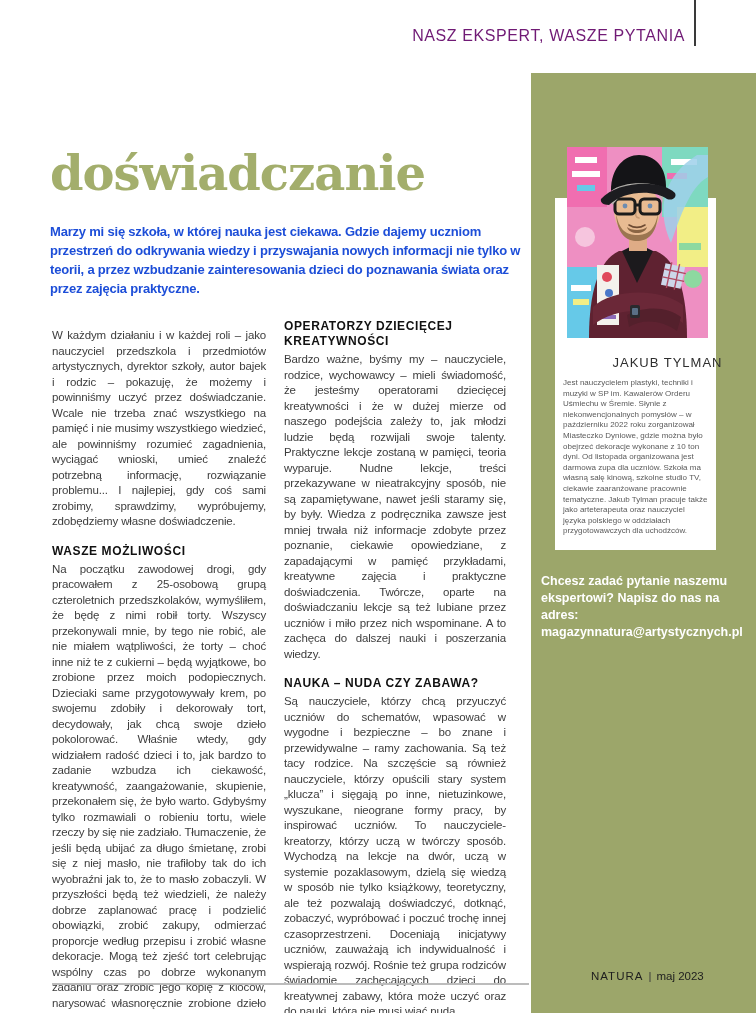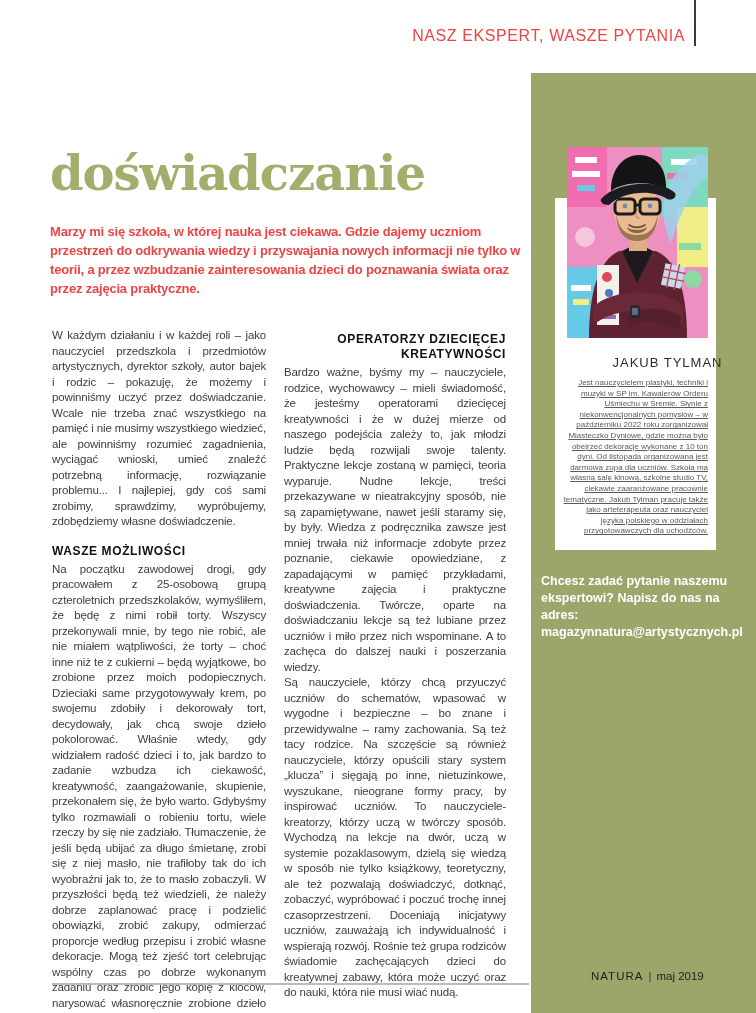--- a/index.html
+++ b/index.html
@@ -3,66 +3,66 @@
 <meta charset="utf-8">
 <style>
   html,body{margin:0;padding:0;}
   body{
     width:756px;height:1013px;position:relative;background:#ffffff;
     font-family:"Liberation Sans",sans-serif;color:#1f1f1f;overflow:hidden;
   }
   
   .kicker{
     position:absolute;top:27px;right:71px;
-    font-size:16px;letter-spacing:.6px;color:#ef4444;white-space:nowrap;
+    font-size:16px;letter-spacing:.6px;color:#701a75;white-space:nowrap;
   }
   .kicker-rule{
     position:absolute;top:0;left:694px;width:2px;height:46px;background:#3a3a3a;
   }
   
   .title{
     position:absolute;left:50px;top:92px;width:480px;
     font-family:"DejaVu Serif",serif;font-weight:700;
     font-size:48px;line-height:54px;color:#a3ae6c;letter-spacing:-1px;
   }
   .intro{
     position:absolute;left:50px;top:222px;width:472px;
-    font-weight:700;font-size:13px;line-height:19px;letter-spacing:-.2px;color:#ef4444;
+    font-weight:700;font-size:13px;line-height:19px;letter-spacing:-.2px;color:#1d4ed8;
   }
   
   .col{
     position:absolute;top:316px;
     font-size:11.5px;line-height:15.5px;letter-spacing:-.15px;color:#3d3d3d;
     text-align:justify;
   }
   .col1{left:52px;width:214px;margin-top:12px;}
   .col2{left:284px;width:222px;}
   .col p{margin:0 0 0 0;}
   .sec-head{
     font-weight:700;font-size:12px;line-height:15px;letter-spacing:.6px;
     color:#111;margin:14px 0 3px 0;text-align:left;
   }
-  .sec-head.first{margin-top:16px;text-align:right;}
+  .sec-head.first{margin-top:3px;}
   
   .sidebar{
     position:absolute;left:531px;top:73px;width:225px;height:940px;
   }
   .bio-card{
     position:absolute;left:24px;top:125px;width:161px;height:352px;background:#ffffff;
   }
   .expert-photo{
     position:absolute;left:36px;top:74px;width:141px;height:191px;display:block;
   }
   .expert-name{
     position:absolute;left:24px;top:282px;width:193px;
     text-align:center;font-size:13px;letter-spacing:1px;color:#2e2e2e;padding-left:16px;
   }
   .expert-bio{
     position:absolute;left:32px;top:305px;width:145px;
-    text-align:right;font-size:8px;line-height:10.6px;color:#5a5a5a;text-decoration:underline;
+    text-align:left;font-size:8px;line-height:10.6px;color:#5a5a5a;
   }
   .contact{
     position:absolute;left:10px;top:500px;width:205px;
     font-weight:700;font-size:12.5px;line-height:17px;color:#ffffff;
   }
   .contact .email{display:block;}
   
   .foot-rule{
     position:absolute;left:52px;top:983px;width:477px;height:2px;background:#bcbcbc;
   }
@@ -89,20 +89,21 @@
 
 <div class="col col1">
   <p>W każdym działaniu i w każdej roli – jako nauczyciel przedszkola i przedmiotów artystycznych, dyrektor szkoły, autor bajek i rodzic – pokazuję, że możemy i powinniśmy uczyć przez doświadczanie. Wcale nie trzeba znać wszystkiego na pamięć i nie musimy wszystkiego wiedzieć, ale powinniśmy rozumieć zagadnienia, wyciągać wnioski, umieć znaleźć potrzebną informację, rozwiązanie problemu... I najlepiej, gdy coś sami zrobimy, sprawdzimy, wypróbujemy, zdobędziemy własne doświadczenie.</p>
   <h3 class="sec-head">WASZE MOŻLIWOŚCI</h3>
   <p>Na początku zawodowej drogi, gdy pracowałem z 25-osobową grupą czteroletnich przedszkolaków, wymyśliłem, że będę z nimi robił torty. Wszyscy przekonywali mnie, by tego nie robić, ale nie miałem wątpliwości, że torty – choć inne niż te z cukierni – będą wyjątkowe, bo zrobione przez moich podopiecznych. Dzieciaki same przygotowywały krem, po swojemu zdobiły i dekorowały tort, decydowały, jak chcą swoje dzieło pokolorować. Właśnie wtedy, gdy widziałem radość dzieci i to, jak bardzo to zadanie wzbudza ich ciekawość, kreatywność, zaangażowanie, skupienie, przekonałem się, że było warto. Gdybyśmy tylko rozmawiali o robieniu tortu, wiele rzeczy by się nie zadziało. Tłumaczenie, że jeśli będą ubijać za długo śmietanę, zrobi się z niej masło, nie trafiłoby tak do ich wyobraźni jak to, że to masło zobaczyli. W przyszłości będą też wiedzieli, że należy dobrze zaplanować pracę i podzielić obowiązki, zrobić zakupy, odmierzać proporcje według przepisu i zrobić własne dekoracje. Mogą też zjeść tort celebrując wspólny czas po dobrze wykonanym zadaniu oraz zrobić jego kopię z kloców, narysować własnoręcznie zrobione dzieło lub pomysł na kolejny projekt.</p>
 </div>
 
 <div class="col col2">
   <h3 class="sec-head first">OPERATORZY DZIECIĘCEJ KREATYWNOŚCI</h3>
   <p>Bardzo ważne, byśmy my – nauczyciele, rodzice, wychowawcy – mieli świadomość, że jesteśmy operatorami dziecięcej kreatywności i że w dużej mierze od naszego podejścia zależy to, jak młodzi ludzie będą rozwijali swoje talenty. Praktyczne lekcje zostaną w pamięci, teoria wyparuje. Nudne lekcje, treści przekazywane w nieatrakcyjny sposób, nie są zapamiętywane, nawet jeśli staramy się, by były. Wiedza z podręcznika zawsze jest mniej trwała niż informacje zdobyte przez poznanie, ciekawie opowiedziane, z zapadającymi w pamięć przykładami, kreatywne zajęcia i praktyczne doświadczenia. Twórcze, oparte na doświadczaniu lekcje są też lubiane przez uczniów i miło przez nich wspominane. A to zachęca do dalszej nauki i poszerzania wiedzy.</p>
+  <h3 class="sec-head">NAUKA – NUDA CZY ZABAWA?</h3>
   <p>Są nauczyciele, którzy chcą przyuczyć uczniów do schematów, wpasować w wygodne i bezpieczne – bo znane i przewidywalne – ramy zachowania. Są też tacy rodzice. Na szczęście są również nauczyciele, którzy opuścili stary system „klucza” i sięgają po inne, nietuzinkowe, wyszukane, nieograne formy pracy, by inspirować uczniów. To nauczyciele-kreatorzy, którzy uczą w twórczy sposób. Wychodzą na lekcje na dwór, uczą w systemie pozaklasowym, dzielą się wiedzą w sposób nie tylko książkowy, teoretyczny, ale też pozwalają doświadczyć, dotknąć, zobaczyć, wypróbować i poczuć trochę innej czasoprzestrzeni. Doceniają inicjatywy uczniów, zauważają ich indywidualność i wspierają rozwój. Rośnie też grupa rodziców świadomie zachęcających dzieci do kreatywnej zabawy, która może uczyć oraz do nauki, która nie musi wiać nudą.</p>
 </div>
 
 <div class="sidebar" style="background:#9ca66a;">
 
   <div class="bio-card"></div>
 
   <svg class="expert-photo" viewBox="0 0 141 191" xmlns="http://www.w3.org/2000/svg">
 
     <rect x="0" y="0" width="141" height="191" fill="#ee8fc2"></rect>
@@ -169,18 +170,18 @@
   <div class="expert-bio">Jest nauczycielem plastyki, techniki i muzyki w SP im. Kawalerów Orderu Uśmiechu w Śremie. Słynie z niekonwencjonalnych pomysłów – w październiku 2022 roku zorganizował Miasteczko Dyniowe, gdzie można było obejrzeć dekoracje wykonane z 10 ton dyni. Od listopada organizowana jest darmowa zupa dla uczniów. Szkoła ma własną salę kinową, szkolne studio TV, ciekawie zaaranżowane pracownie tematyczne. Jakub Tylman pracuje także jako arteterapeuta oraz nauczyciel języka polskiego w oddziałach przygotowawczych dla uchodźców.</div>
 
   <div class="contact">
     <span>Chcesz zadać pytanie naszemu ekspertowi? Napisz do nas na adres:</span>
     <span class="email">magazynnatura@artystycznych.pl</span>
   </div>
 
   <div class="sidebar-footer">
     <span class="mag-name">NATURA</span>
     <span class="mag-sep">|</span>
-    <span class="mag-issue">maj 2019</span>
+    <span class="mag-issue">maj 2023</span>
   </div>
 
 </div>
 
 <div class="foot-rule"></div>
 
 </body></html>

